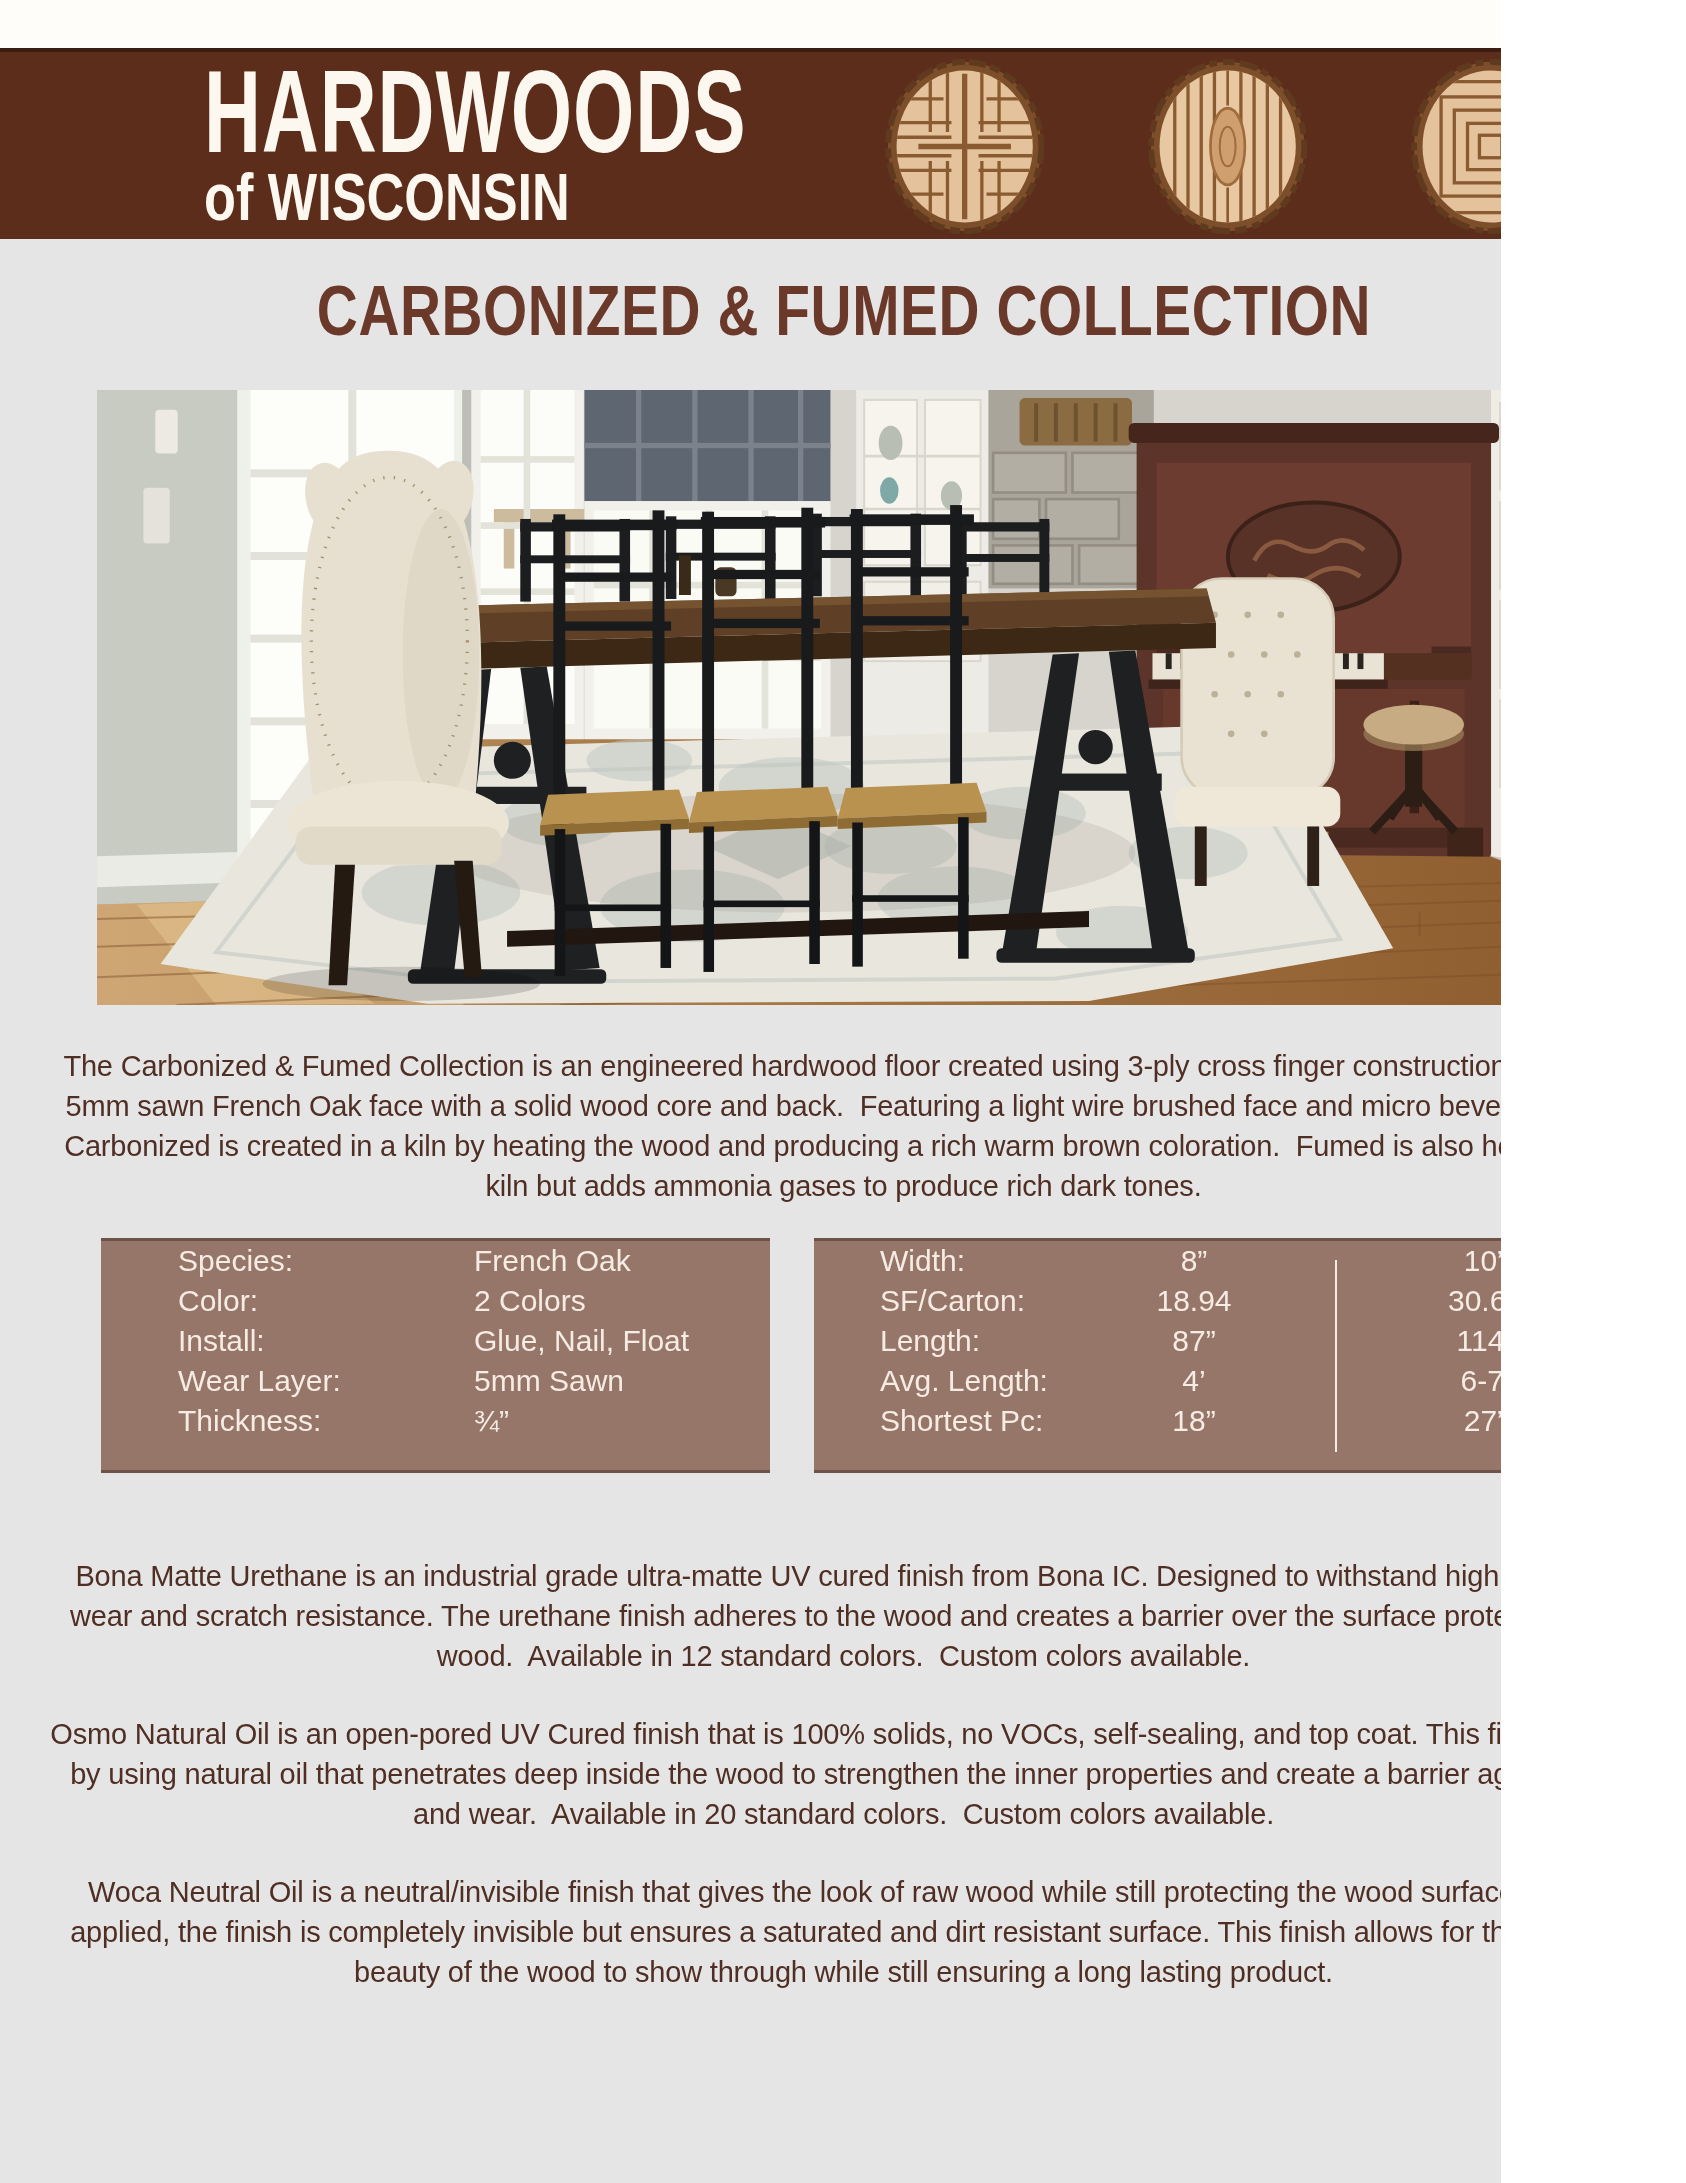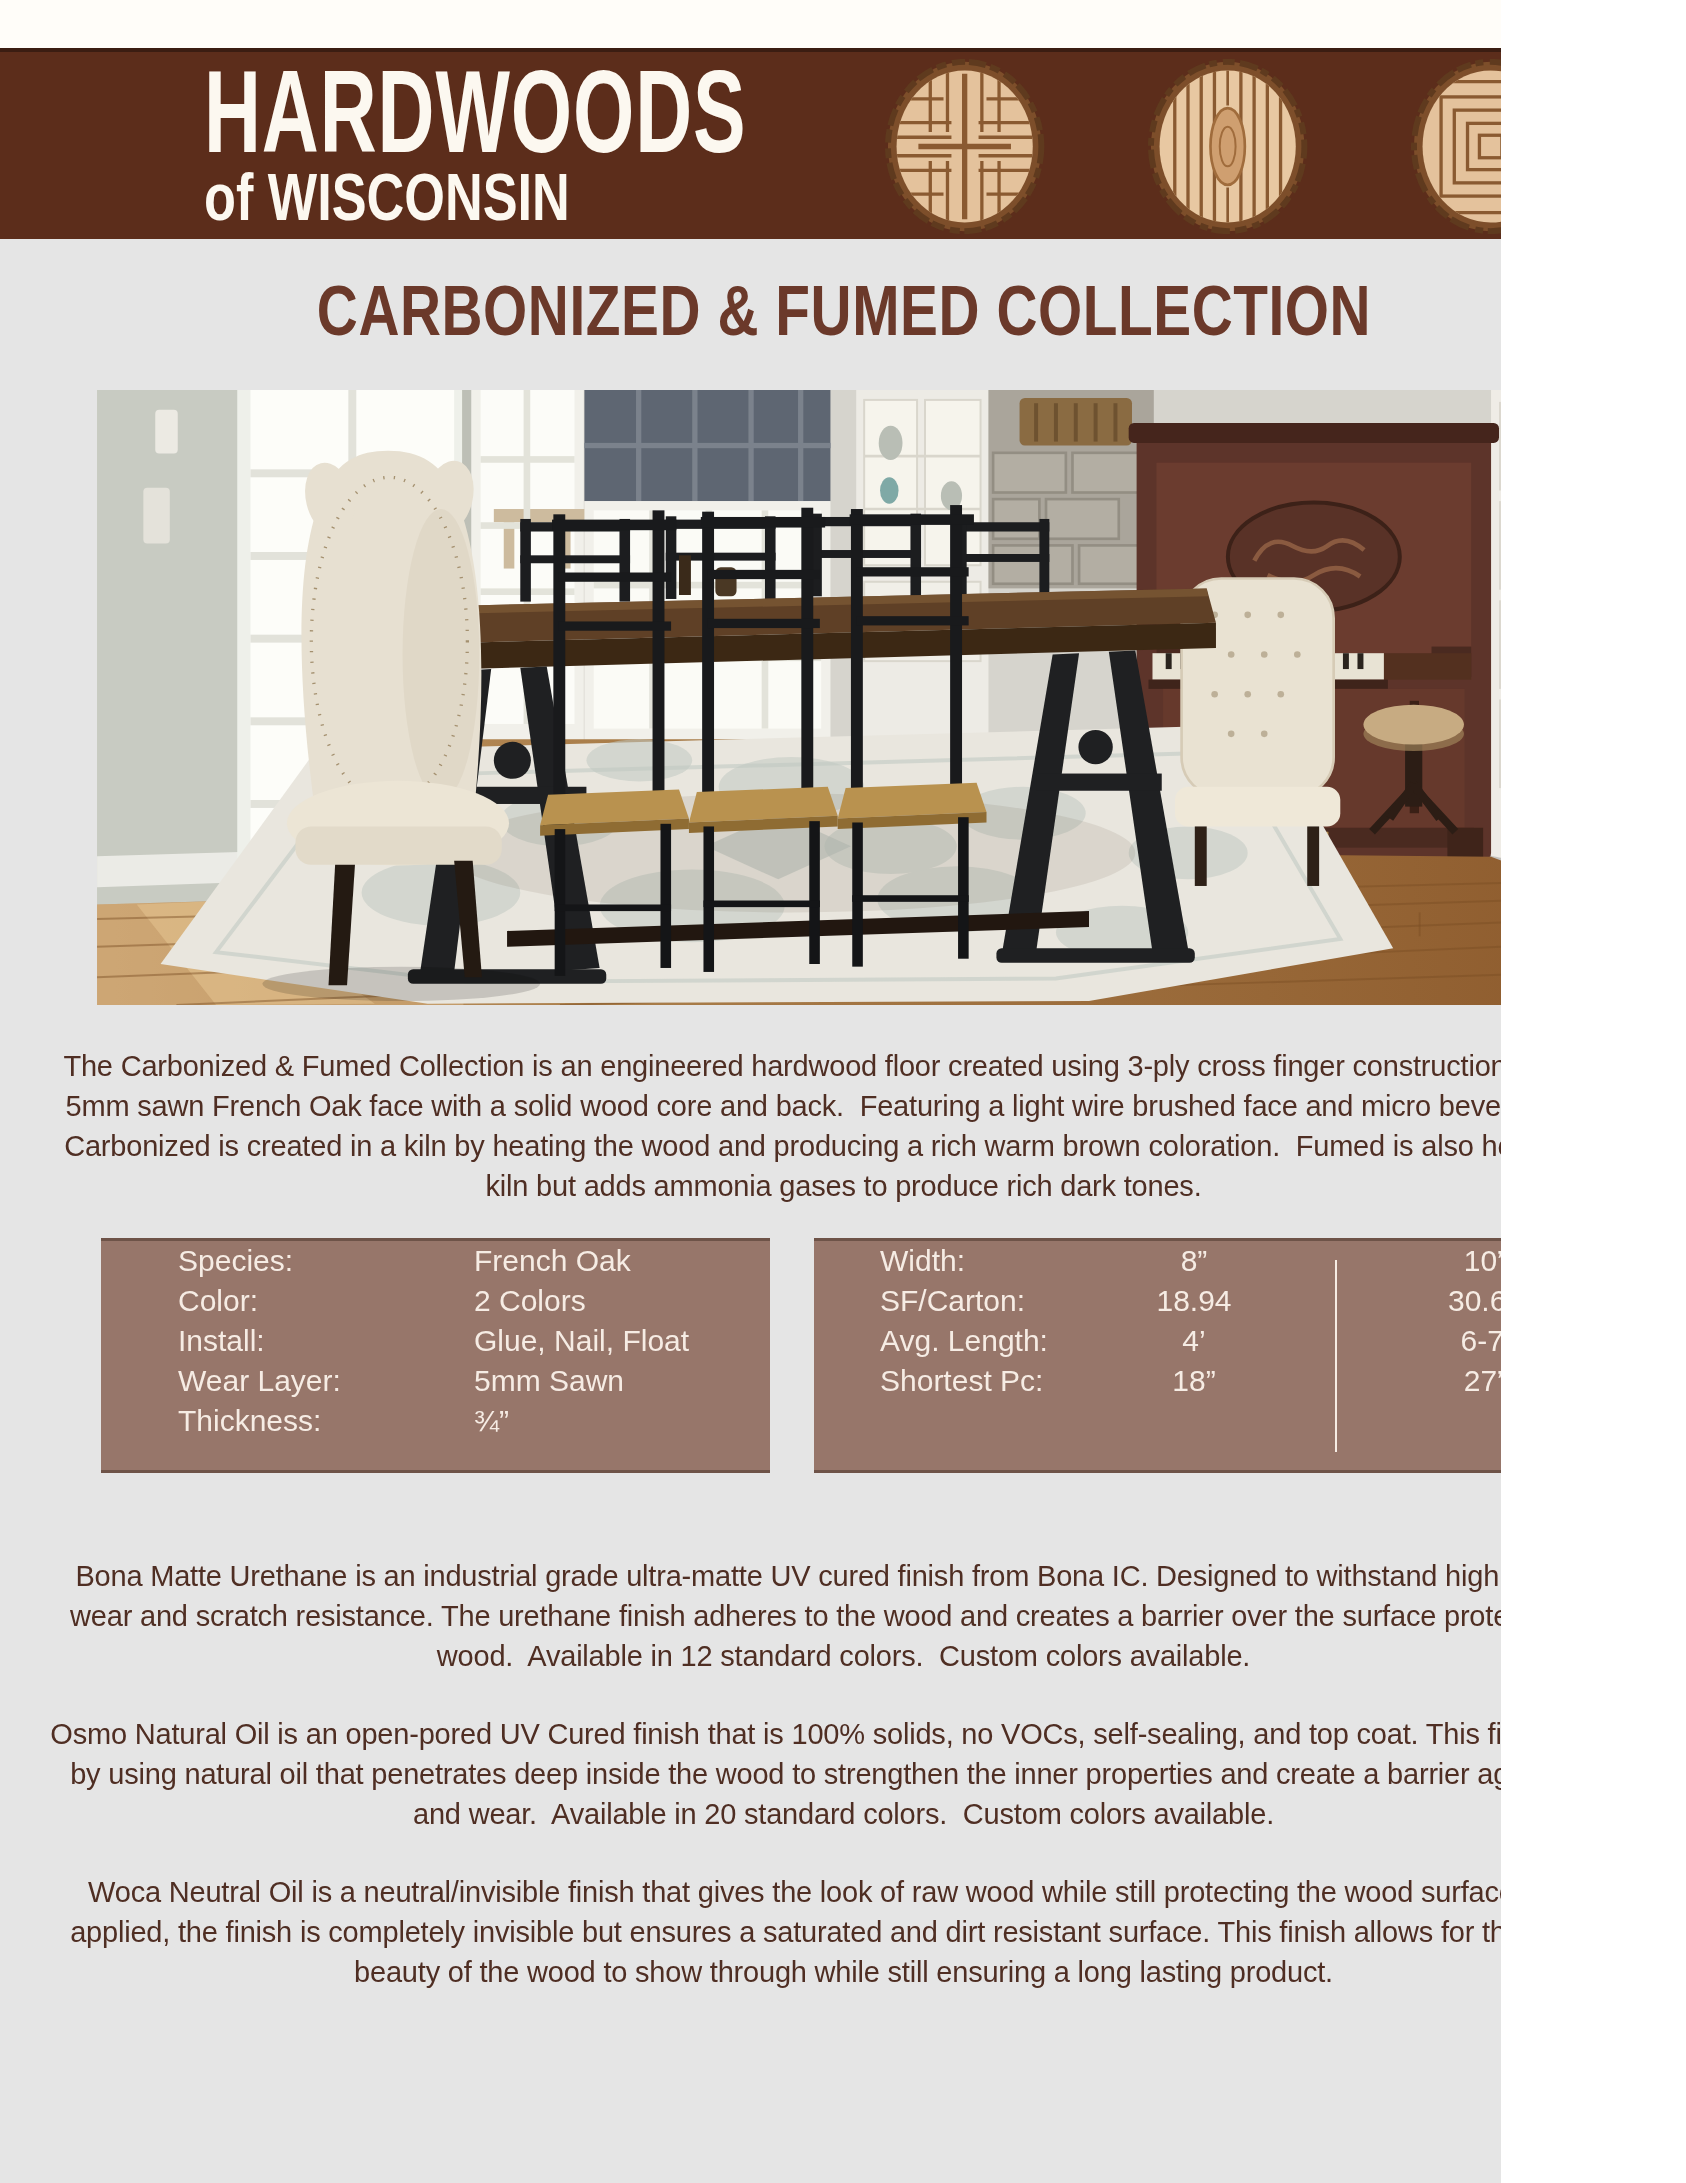--- a/index.html
+++ b/index.html
@@ -460,20 +460,25 @@
       <span class="lab">Width:</span>
       <span class="v1">8”</span>
       <span class="v2">10”</span>
     </div>
     <div class="srow">
       <span class="lab">SF/Carton:</span>
       <span class="v1">18.94</span>
       <span class="v2">30.67</span>
     </div>
     <div class="srow">
+      <span class="lab">Length:</span>
+      <span class="v1">87”</span>
+      <span class="v2">114”</span>
+    </div>
+    <div class="srow">
       <span class="lab">Avg. Length:</span>
       <span class="v1">4’</span>
       <span class="v2">6-7’</span>
     </div>
     <div class="srow">
       <span class="lab">Shortest Pc:</span>
       <span class="v1">18”</span>
       <span class="v2">27”</span>
     </div>
   </div>

